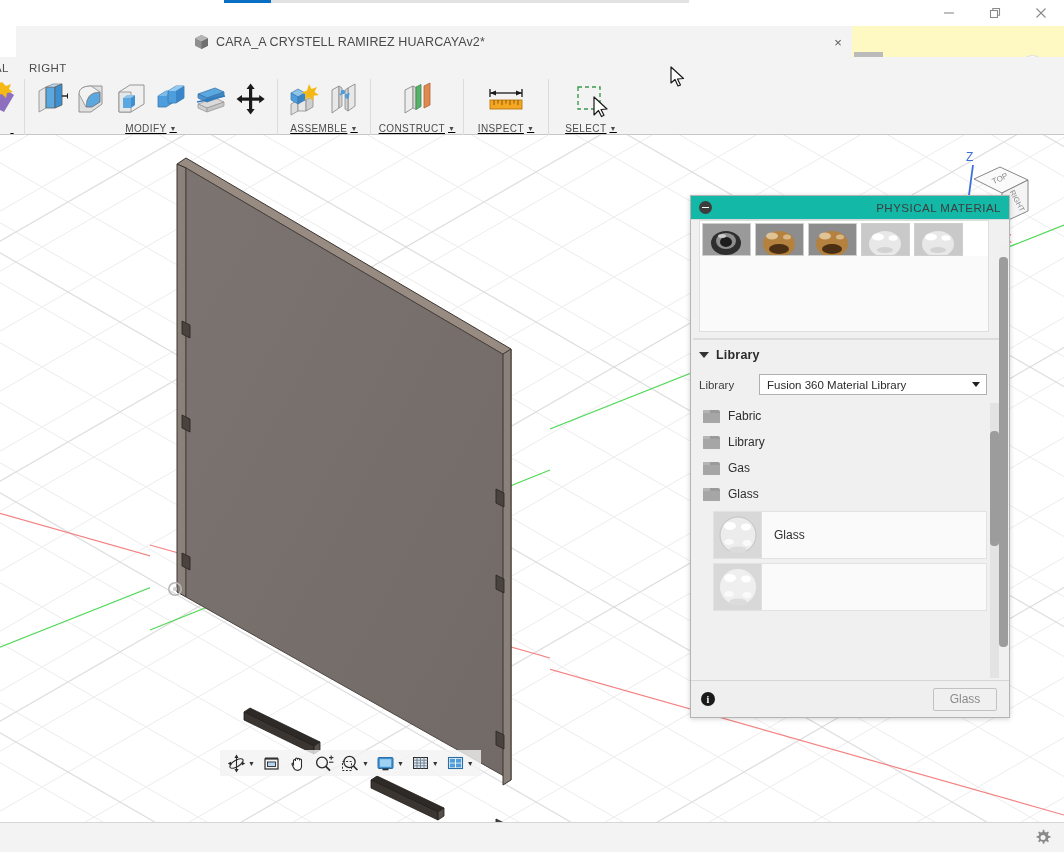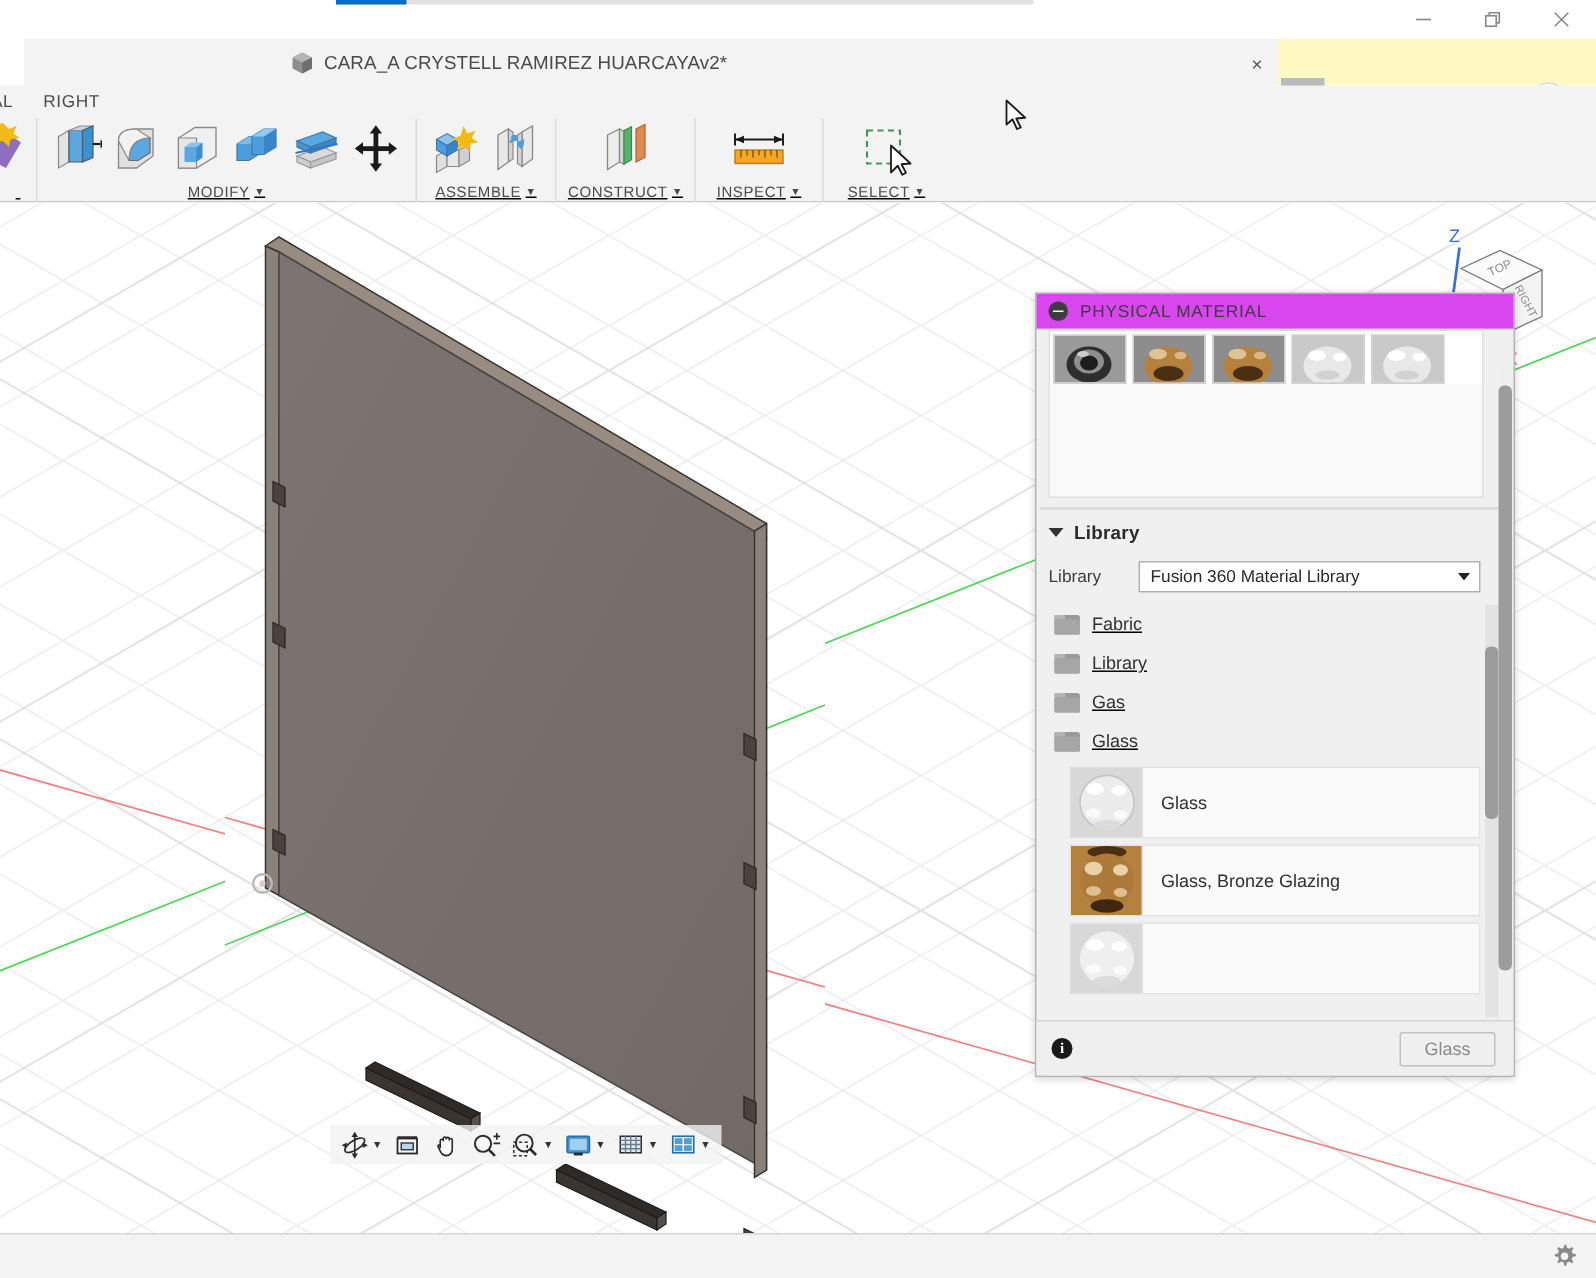--- a/index.html
+++ b/index.html
@@ -143,22 +143,22 @@
   .status-gear { margin-right: 12px; color: #7a7a7a; display: flex; }
 
   
   .mat-dialog {
     position: absolute; left: 690px; top: 195px; width: 320px; height: 523px;
     background: #f0f0f0; border: 1px solid #b4b4b4;
     box-shadow: 0 1px 5px rgba(0,0,0,0.18);
     display: flex; flex-direction: column;
   }
   .mat-head {
-    height: 24px; background: #d946ef; border-bottom: 1px solid #d8d8d8;
-    display: flex; align-items: center; gap: 8px; padding: 0 8px;
+    height: 24px; background: #14b8a6; border-bottom: 1px solid #d8d8d8;
+    display: flex; align-items: center; gap: 8px; padding: 0 8px; justify-content: space-between;
   }
   .collapse-dot {
     width: 13px; height: 13px; border-radius: 50%; background: #3d3d3d;
     display: flex; align-items: center; justify-content: center;
   }
   .collapse-dot i { display: block; width: 7px; height: 1.6px; background: #fff; }
   .mat-head-title { font-size: 11.5px; color: #3d3d3d; letter-spacing: 0.5px; }
 
   .mat-body { flex: 1; position: relative; overflow: hidden; }
 
@@ -194,21 +194,21 @@
     display: flex; align-items: center; justify-content: space-between;
     padding: 0 6px 0 7px; font-size: 11.5px; color: #2b2b2b;
   }
   .sel-caret { width: 0; height: 0; border-left: 4px solid transparent; border-right: 4px solid transparent; border-top: 5px solid #222; }
 
   .lib-list {
     position: absolute; left: 8px; top: 183px; right: 22px; bottom: 0px;
     overflow: hidden;
   }
   .folder-row {
-    display: flex; align-items: center; gap: 8px; height: 26px; padding-left: 4px; text-decoration: underline;
+    display: flex; align-items: center; gap: 8px; height: 26px; padding-left: 4px;
   }
   .folder-ico { width: 17px; height: 13px; position: relative; }
   .folder-ico .back { position:absolute; left:0; top:0; width:17px; height:13px; background:#9a9a9a; border-radius: 1px 2px 1px 1px;}
   .folder-ico .tabp { position:absolute; left:0; top:0; width:7px; height:3px; background:#b5b5b5; }
   .folder-ico .front { position:absolute; left:0; top:3px; width:17px; height:10px; background:#a6a6a6; border-radius:1px; }
   .folder-txt { font-size: 12px; color: #2f2f2f; }
 
   .mat-item {
     display: flex; align-items: center; height: 48px; margin: 4px 0 0 14px;
     background: #fafafa; border: 1px solid #e2e2e2;
@@ -826,35 +826,20 @@
               <ellipse cx="16" cy="14" rx="6" ry="4" fill="#ffffff"></ellipse>
               <ellipse cx="32" cy="15" rx="5" ry="3.4" fill="#ffffff"></ellipse>
               <ellipse cx="15" cy="30" rx="5" ry="3" fill="#fafafa"></ellipse>
               <ellipse cx="33" cy="31" rx="4.5" ry="3" fill="#fafafa"></ellipse>
               <ellipse cx="24" cy="38" rx="9" ry="3.5" fill="#dcdcdc"></ellipse>
             </svg>
           </span>
           <span class="mat-name">Glass</span>
         </div>
 
-        <div class="mat-item">
-          <span class="mat-thumb">
-            <svg width="48" height="46" viewBox="0 0 48 46">
-              <rect width="48" height="46" fill="#b5813f"></rect>
-              <ellipse cx="24" cy="4" rx="13" ry="4" fill="#4a2f14"></ellipse>
-              <circle cx="24" cy="23" r="18" fill="#ad7a3a"></circle>
-              <ellipse cx="15" cy="15" rx="6" ry="4.5" fill="#e9d1a8"></ellipse>
-              <ellipse cx="33" cy="16" rx="5" ry="3.8" fill="#e9d1a8"></ellipse>
-              <ellipse cx="15" cy="30" rx="5" ry="3.2" fill="#dcc094"></ellipse>
-              <ellipse cx="33" cy="31" rx="4.5" ry="3" fill="#dcc094"></ellipse>
-              <ellipse cx="24" cy="40" rx="11" ry="4.5" fill="#3f2710"></ellipse>
-            </svg>
-          </span>
-          <span class="mat-name">Glass, Bronze Glazing</span>
-        </div>
 
 
         <div class="mat-item">
           <span class="mat-thumb">
             <svg width="48" height="46" viewBox="0 0 48 46">
               <rect width="48" height="46" fill="#d8d8d8"></rect>
               <circle cx="24" cy="23" r="18" fill="#efefef"></circle>
               <ellipse cx="16" cy="14" rx="6" ry="4" fill="#ffffff"></ellipse>
               <ellipse cx="32" cy="15" rx="5" ry="3.4" fill="#ffffff"></ellipse>
               <ellipse cx="15" cy="30" rx="5" ry="3" fill="#fafafa"></ellipse>

